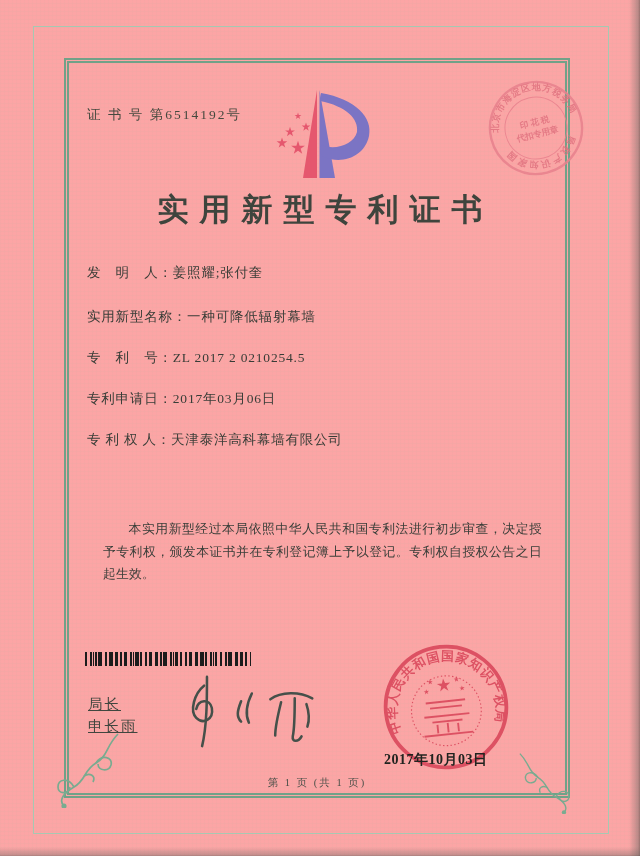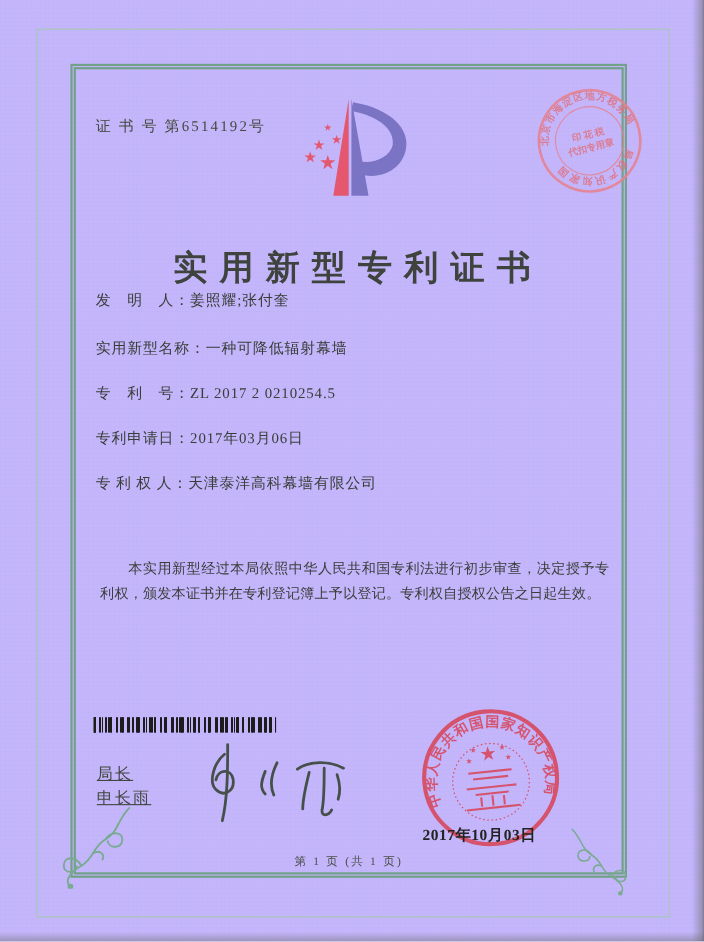--- a/index.html
+++ b/index.html
@@ -1,43 +1,43 @@
 <!DOCTYPE html>
 <html><head>
 <meta charset="utf-8">
 <style>
   html,body{margin:0;padding:0;background:#e9e9e6;}
   .page{
     position:relative;width:640px;height:856px;margin:0 auto;
-    background:#c4b5fd;overflow:hidden;
+    background:#fca5a5;overflow:hidden;
     font-family:"Liberation Serif","DejaVu Serif",serif;
     color:#3a3f3a;
   }
   .texture{position:absolute;inset:0;pointer-events:none;
     background:
       repeating-linear-gradient(0deg, rgba(140,180,155,0.05) 0 1px, transparent 1px 4px),
       repeating-linear-gradient(90deg, rgba(140,180,155,0.04) 0 1px, transparent 1px 4px);}
   .edge-right{position:absolute;top:0;right:0;width:11px;height:100%;
     background:linear-gradient(90deg, rgba(100,100,96,0) 0%, rgba(100,100,96,0.42) 82%, rgba(70,70,66,0.55) 100%);}
   .edge-bottom{position:absolute;left:0;bottom:0;width:100%;height:9px;
     background:linear-gradient(180deg, rgba(100,100,96,0) 0%, rgba(100,100,96,0.35) 85%, rgba(80,80,76,0.45) 100%);}
   .outer-frame{position:absolute;left:33px;top:26px;right:31px;bottom:22px;
     border:1px solid #a6c8b2;}
   .inner-frame{position:absolute;left:64px;top:58px;right:70px;bottom:58px;
     border:5px double #71a188;}
   .cert-no{position:absolute;left:87px;top:106px;font-size:13.5px;letter-spacing:2px;color:#45493f;}
   .logo{position:absolute;left:250px;top:84px;width:140px;height:102px;}
   .tax-stamp{position:absolute;left:486px;top:78px;width:100px;height:100px;transform:rotate(-14deg);opacity:.85;}
   .title{position:absolute;left:0;right:0;top:189px;text-align:center;
-    font-size:31px;font-weight:600;letter-spacing:11px;color:#3e443d;text-indent:11px;margin-top:34px;}
+    font-size:31px;font-weight:600;letter-spacing:11px;color:#3e443d;text-indent:11px;}
   .fields{position:absolute;left:87px;right:86px;top:266px;}
   .field{font-size:13.5px;line-height:14px;margin-bottom:27px;letter-spacing:0.8px;color:#383d37;white-space:nowrap;}
   .field:first-child{margin-bottom:30px;}
   .paras{position:absolute;left:87px;right:82px;top:502px;}
-  .paras p{margin:4px;font-size:12.8px;line-height:22.5px;text-align:justify;
+  .paras p{margin:16px;font-size:12.8px;line-height:22.5px;text-align:justify;
     text-indent:2em;letter-spacing:0.2px;color:#3a3e39;}
   .barcode{position:absolute;left:85px;top:652px;width:166px;height:14px;
     background:
       repeating-linear-gradient(90deg,#1c1c1c 0 2px,transparent 2px 5px),
       repeating-linear-gradient(90deg,#1c1c1c 0 1px,transparent 1px 8px),
       repeating-linear-gradient(90deg,#1c1c1c 0 2px,transparent 2px 13px);}
   .director{position:absolute;left:88px;top:693px;font-size:14.5px;line-height:22px;letter-spacing:2px;color:#41463f;text-decoration:underline;}
   .signature{position:absolute;left:165px;top:672px;width:160px;height:78px;}
   .gov-seal{position:absolute;left:380px;top:641px;width:132px;height:132px;opacity:.88;transform:rotate(-6deg);}
   .issue-date{position:absolute;left:384px;top:751px;font-size:14px;font-weight:700;

